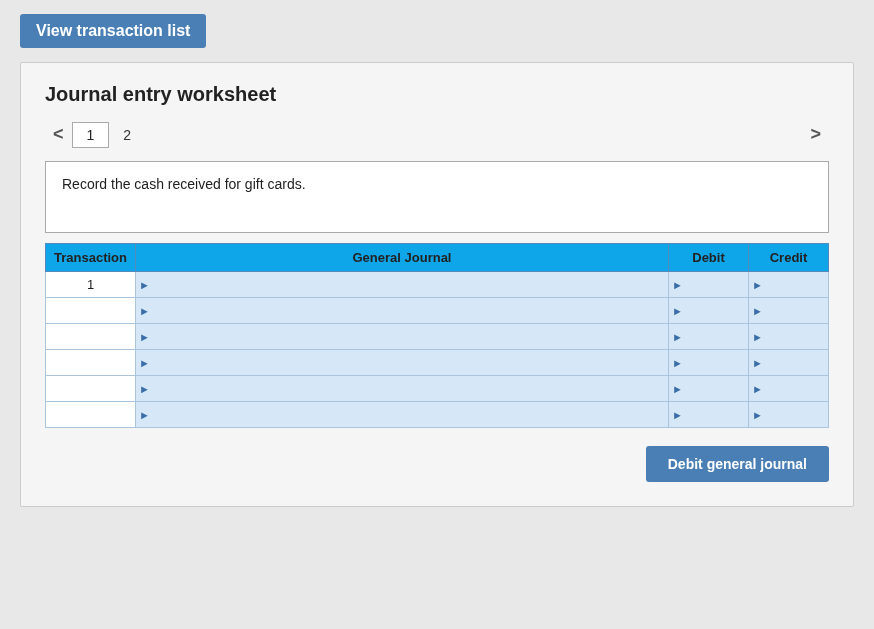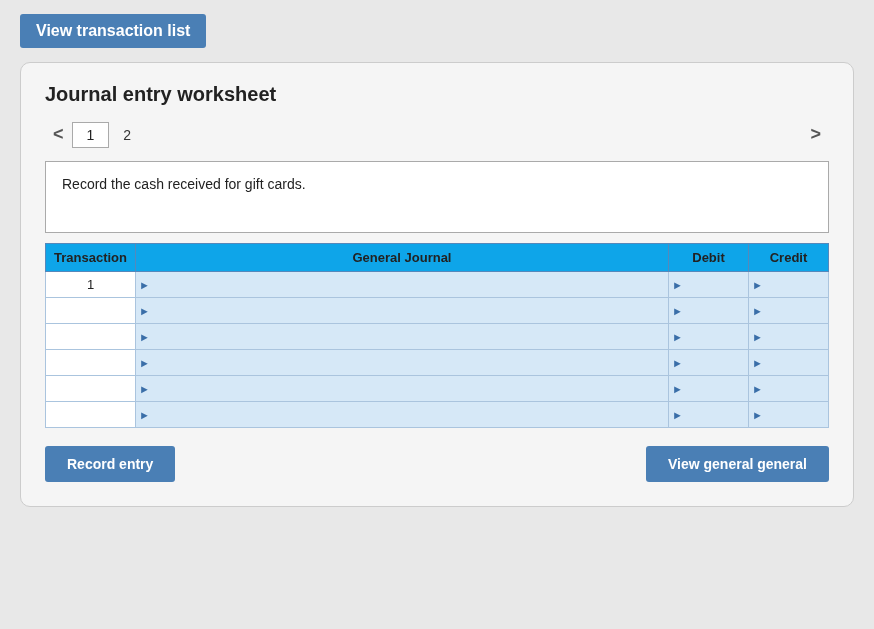--- a/index.html
+++ b/index.html
@@ -23,21 +23,21 @@
       font-size: 16px;
       font-weight: bold;
       cursor: pointer;
       border-radius: 3px;
     }
     .worksheet-container {
       background: #f5f5f5;
       border: 1px solid #ccc;
       margin: 0 20px 20px 20px;
       padding: 20px 24px 24px 24px;
-      border-radius: 10px;
+      border-radius: 2px;
     }
     .worksheet-title {
       font-size: 20px;
       font-weight: bold;
       margin-bottom: 14px;
     }
     .tabs-row {
       display: flex;
       align-items: center;
       margin-bottom: 12px;
@@ -244,17 +244,16 @@
             <span class="td-arrow">►</span>
           </td>
         <td class="td-entry">
             <span class="td-arrow">►</span>
           </td>
       </tr>
     </tbody>
   </table>
 
   <div class="bottom-buttons">
-    <button class="btn-action">Record entry</button>
     <div class="btn-spacer"></div>
-    <button class="btn-action">View general general</button>
+    <button class="btn-action">Debit general journal</button>
   </div>
 </div>
 
 </body></html>

